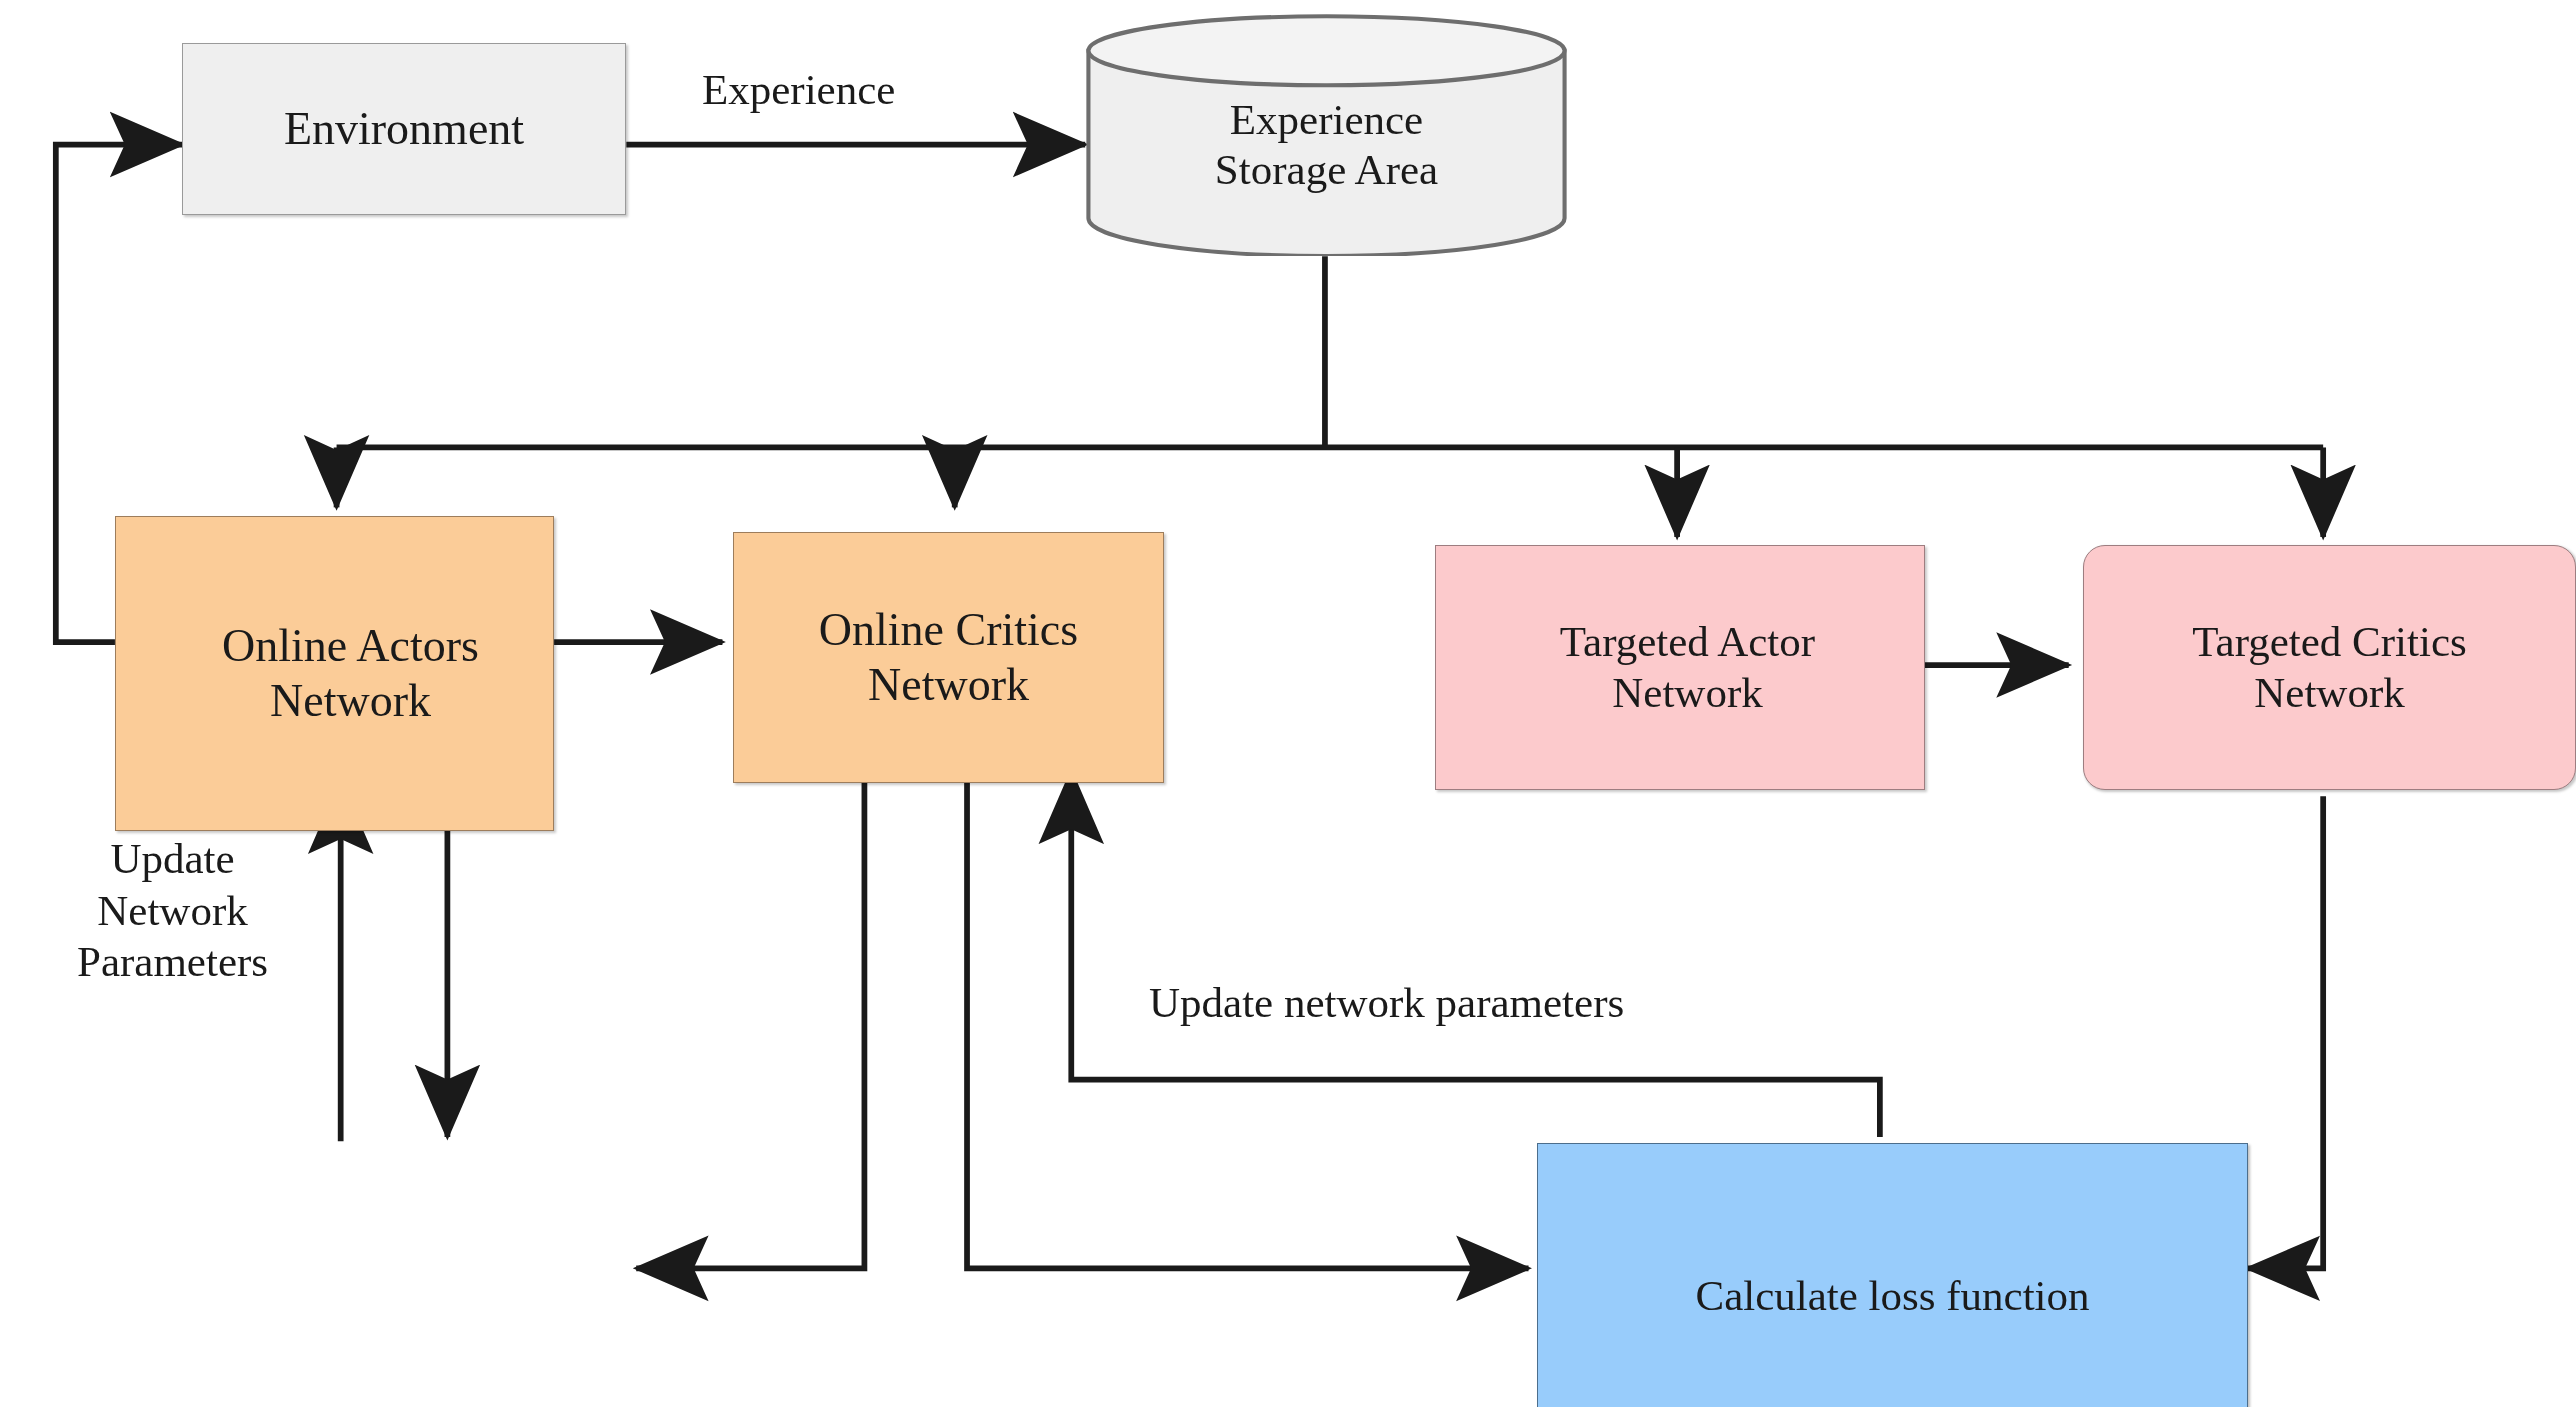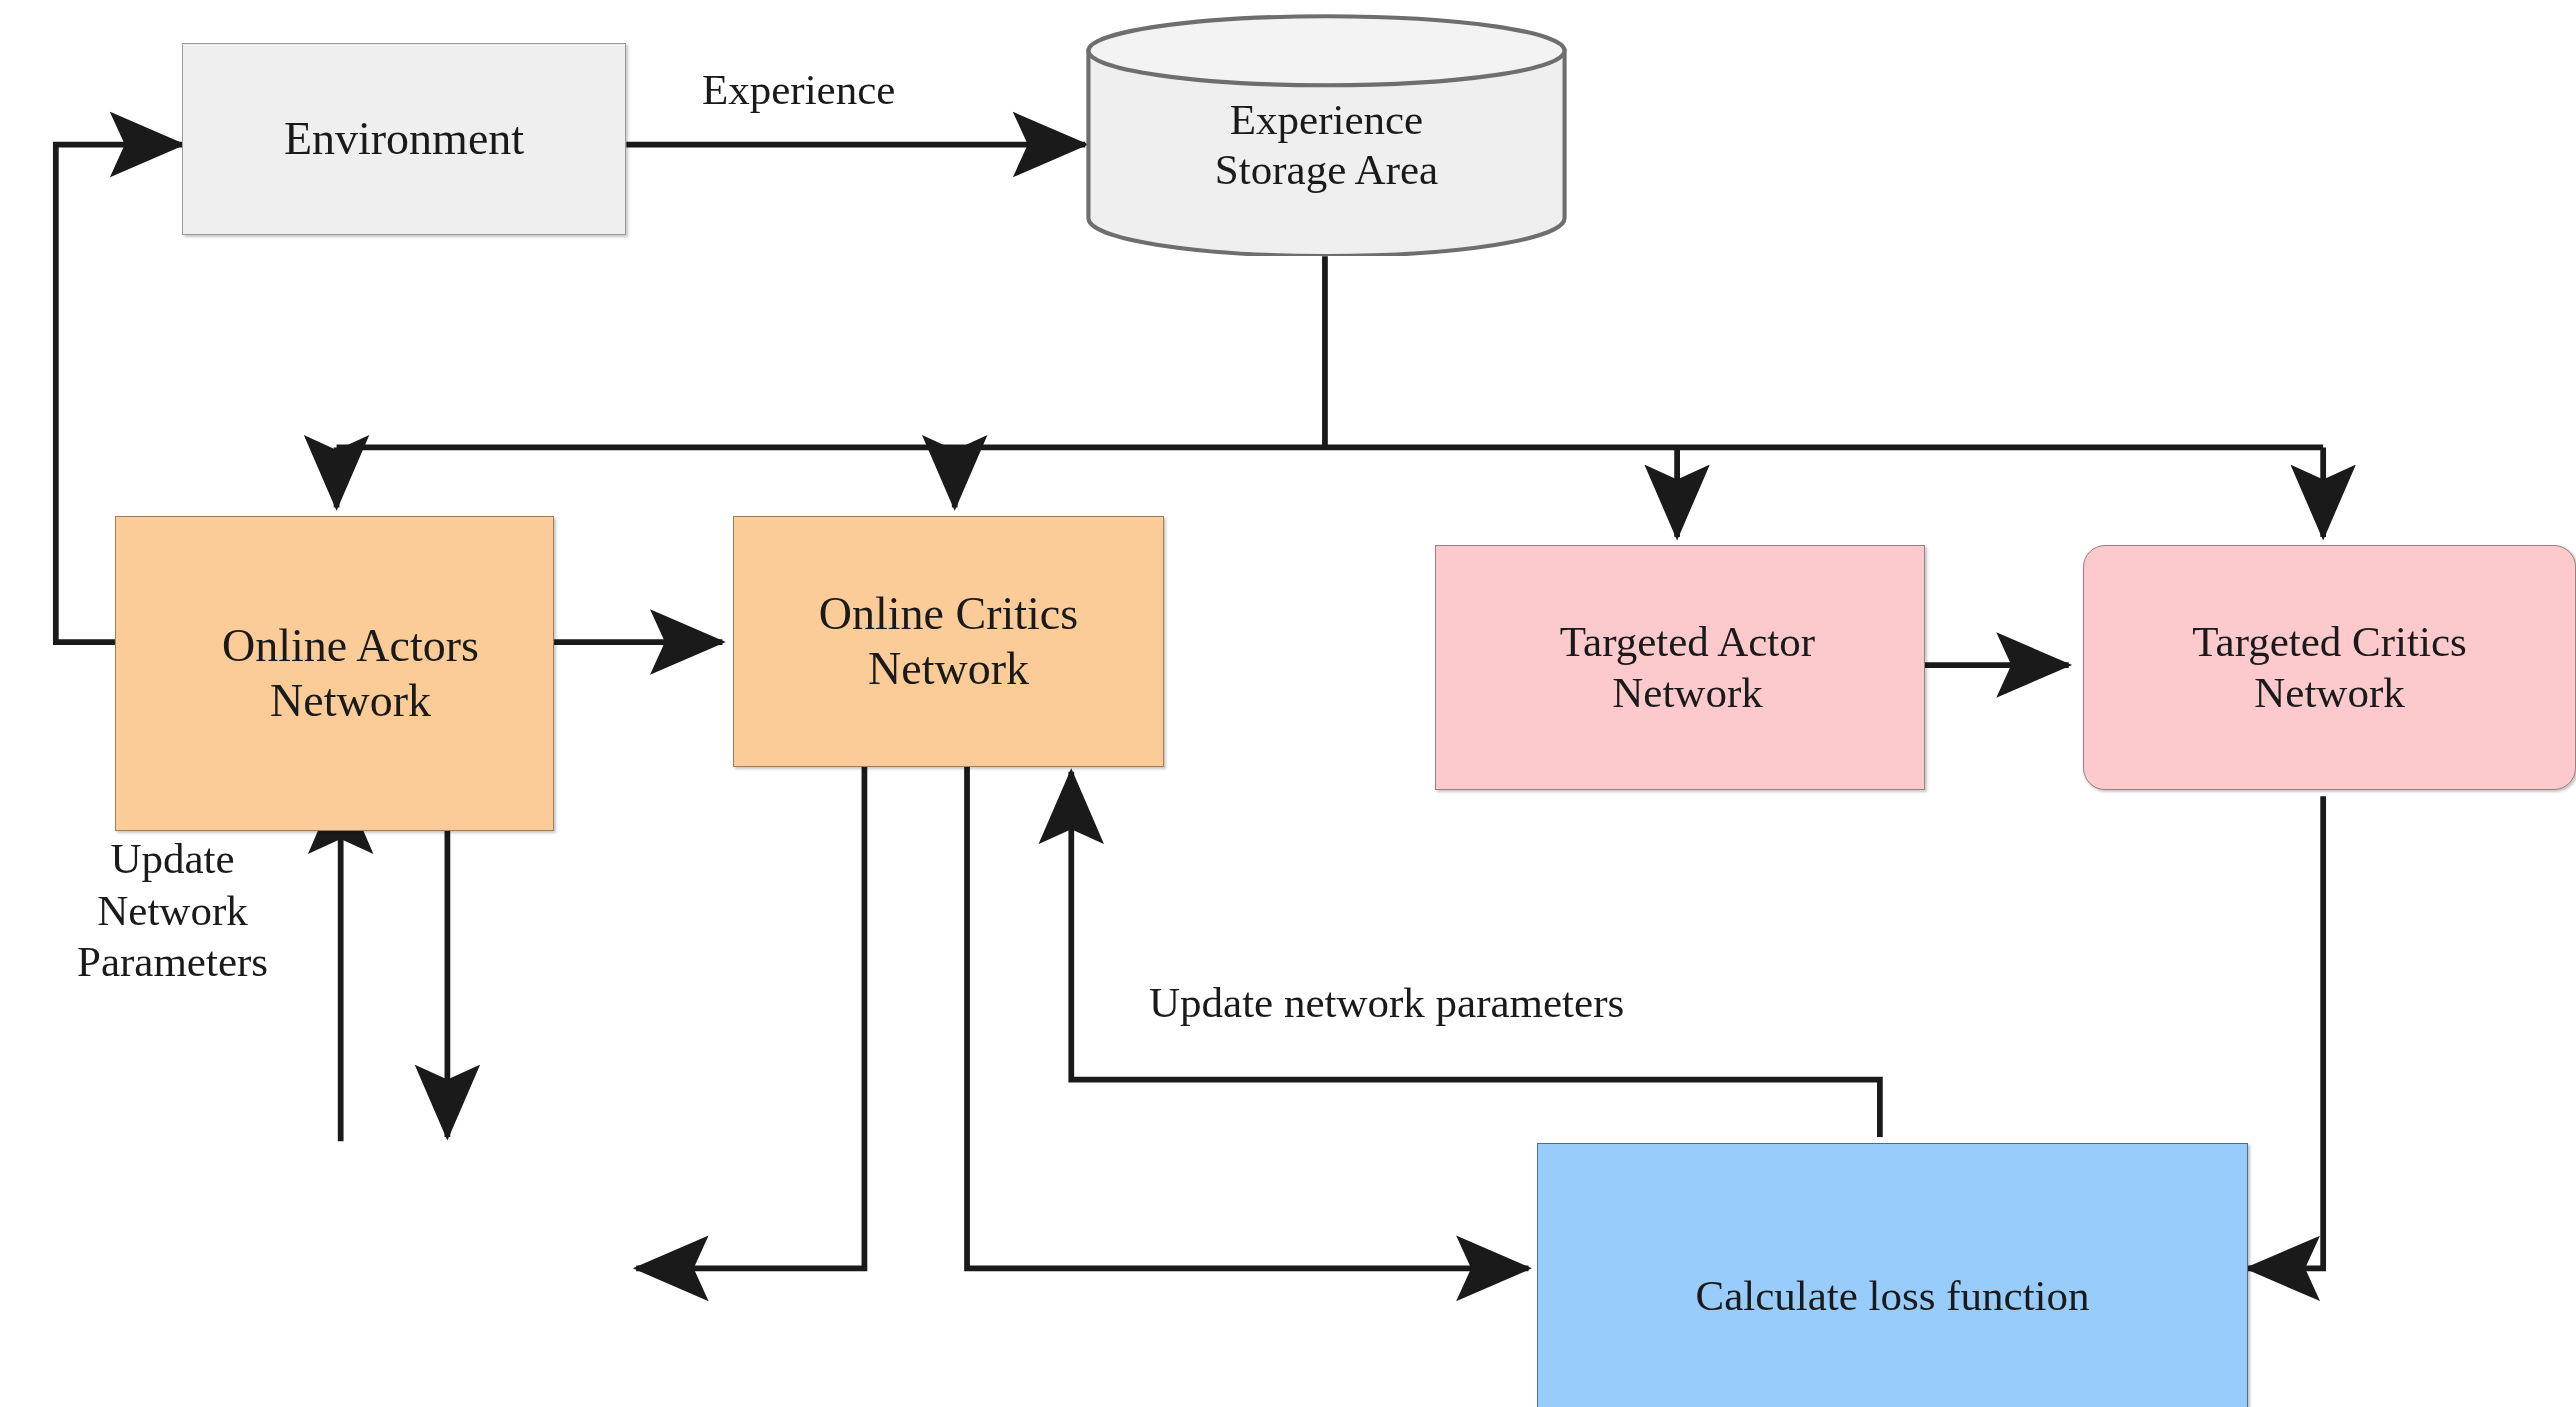--- a/index.html
+++ b/index.html
@@ -129,35 +129,35 @@
       <path d="M1053,934 L1053,1545 L775,1545" marker-end="url(#ah)"></path>
 
       <path d="M1178,934 L1178,1545 L1862,1545" marker-end="url(#ah)"></path>
 
       <path d="M2290,1385 L2290,1315 L1305,1315 L1305,940" marker-end="url(#ah)"></path>
 
       <path d="M2830,970 L2830,1545 L2738,1545" marker-end="url(#ah)"></path>
     </g>
   </svg>
 
-  <div class="node node-gray fs-56" style="left:182px; top:43px; width:444px; height:192px;">Environment</div>
+  <div class="node node-gray fs-56" style="left:182px; top:43px; width:444px; height:172px;">Environment</div>
 
   <div class="cyl" style="left:1085px; top:13px; width:483px; height:243px;">
     <svg width="483" height="243" viewBox="0 0 588 296" xmlns="http://www.w3.org/2000/svg">
       <path d="M4,46 L4,250 A290,46 0 0 0 584,250 L584,46 Z" fill="#efefef" stroke="#6e6e6e" stroke-width="5"></path>
       <ellipse cx="294" cy="46" rx="290" ry="42" fill="#f3f3f3" stroke="#6e6e6e" stroke-width="5"></ellipse>
     </svg>
     <div class="cyl-label fs-52">Experience
 Storage Area</div>
   </div>
 
   <div class="node node-orange fs-56" style="left:115px; top:516px; width:439px; height:315px;padding-left:32px;">Online Actors
 Network</div>
 
-  <div class="node node-orange fs-56" style="left:733px; top:516px; width:431px; height:251px;">Online Critics
+  <div class="node node-orange fs-56" style="left:733px; top:532px; width:431px; height:251px;">Online Critics
 Network</div>
 
   <div class="node node-pink fs-52" style="left:1435px; top:545px; width:490px; height:245px;padding-left:15px;">Targeted Actor
 Network</div>
 
   <div class="node node-pink fs-52" style="left:2083px; top:545px; width:493px; height:245px;border-radius:22px;">Targeted Critics
 Network</div>
 
 
   <div class="node node-blue fs-52" style="left:1537px; top:1143px; width:711px; height:307px;">Calculate loss function</div>

